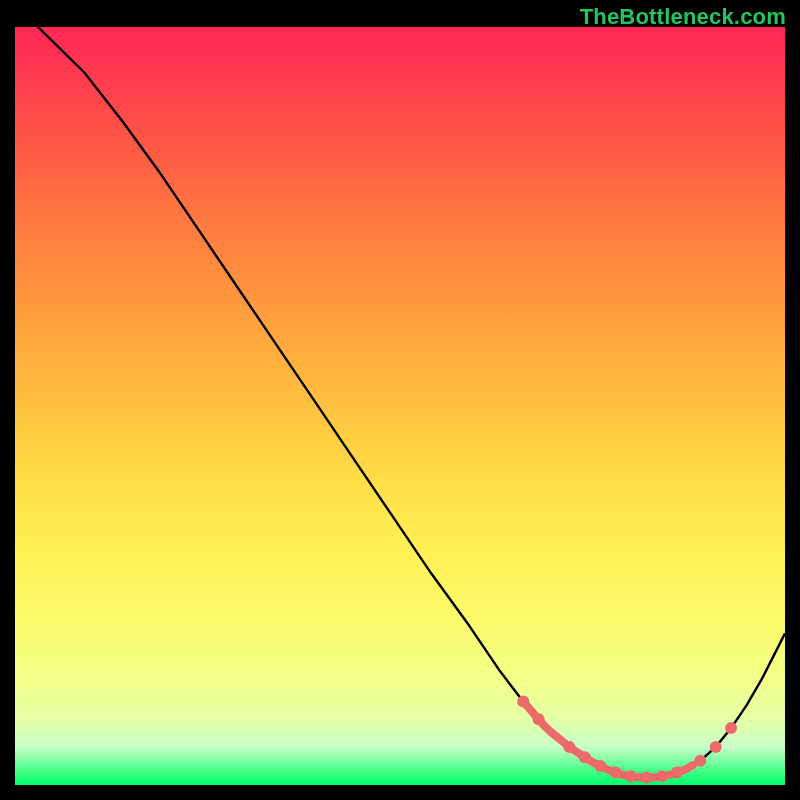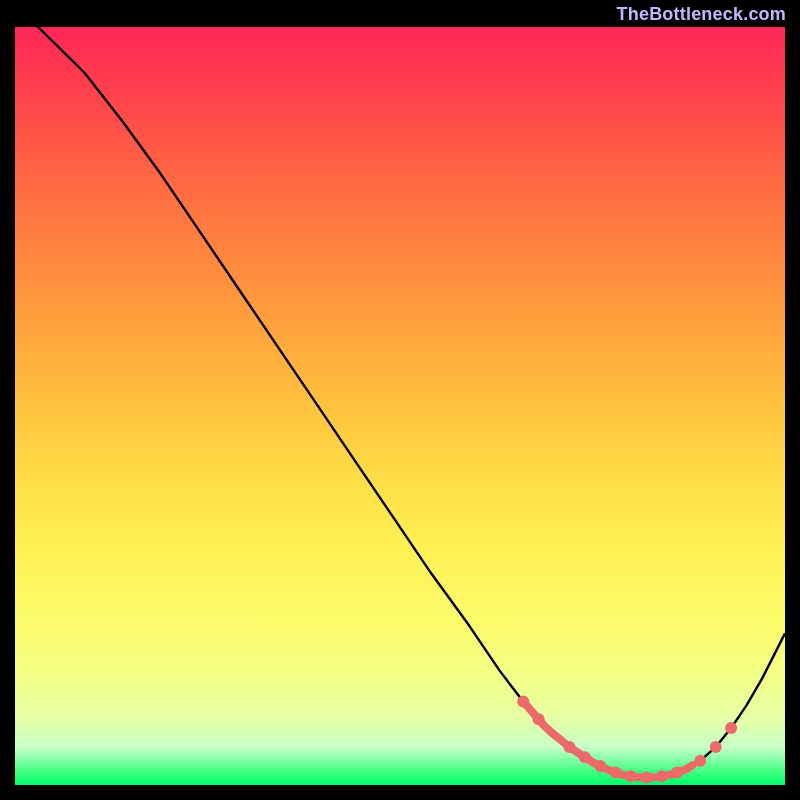--- a/index.html
+++ b/index.html
@@ -33,23 +33,23 @@
       #c8ffc8 95%,
       #4bff88 98%,
       #00ff66 100%
     );
   }
   .watermark {
     position: absolute;
     top: 4px;
     right: 14px;
     font-family: Arial, Helvetica, sans-serif;
-    font-size: 18px;
+    font-size: 22px;
     font-weight: 600;
-    color: #c4b5fd;
+    color: #22c55e;
     letter-spacing: 0.2px;
     margin-left: 29px;
   }
   svg.curve {
     position: absolute;
     left: 0; top: 0;
     width: 100%; height: 100%;
   }
   .marker {
     fill: #ec6a6a;

